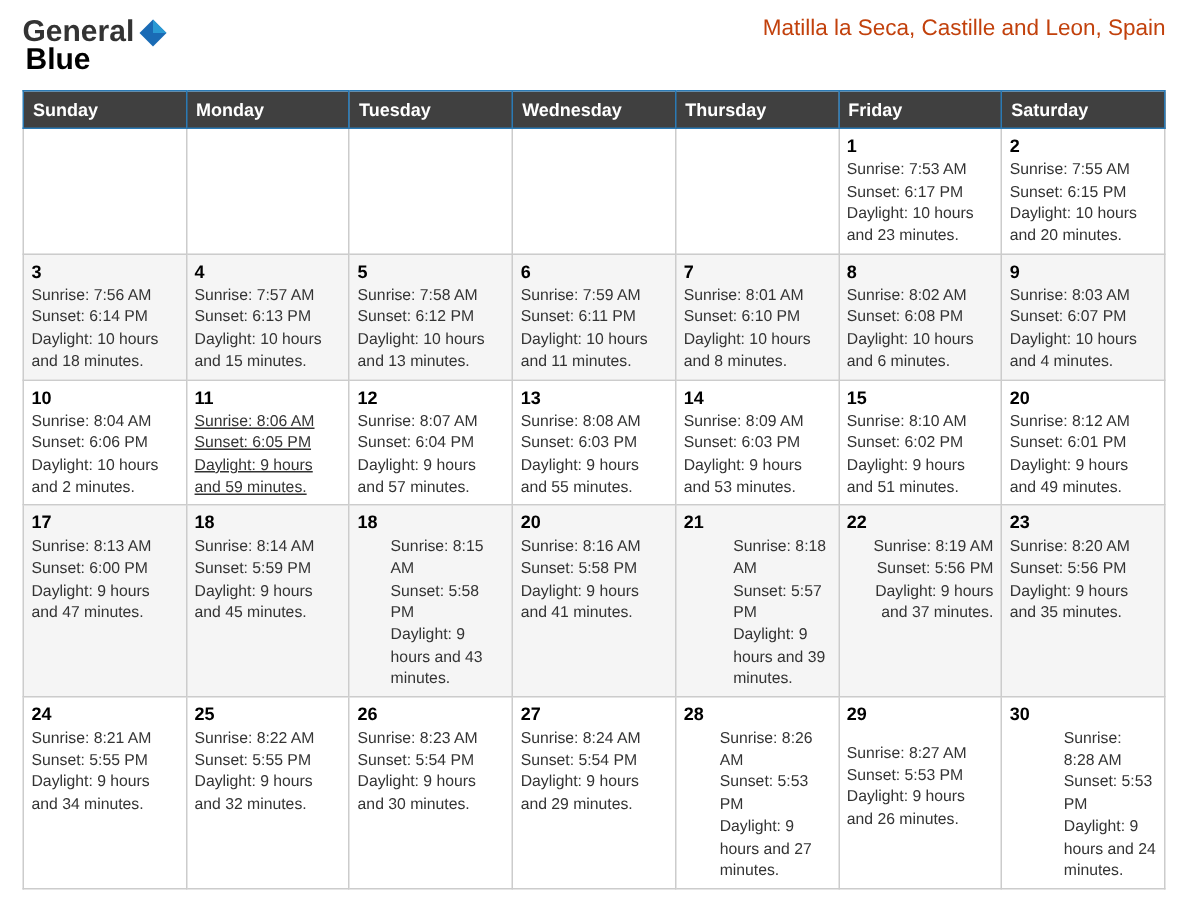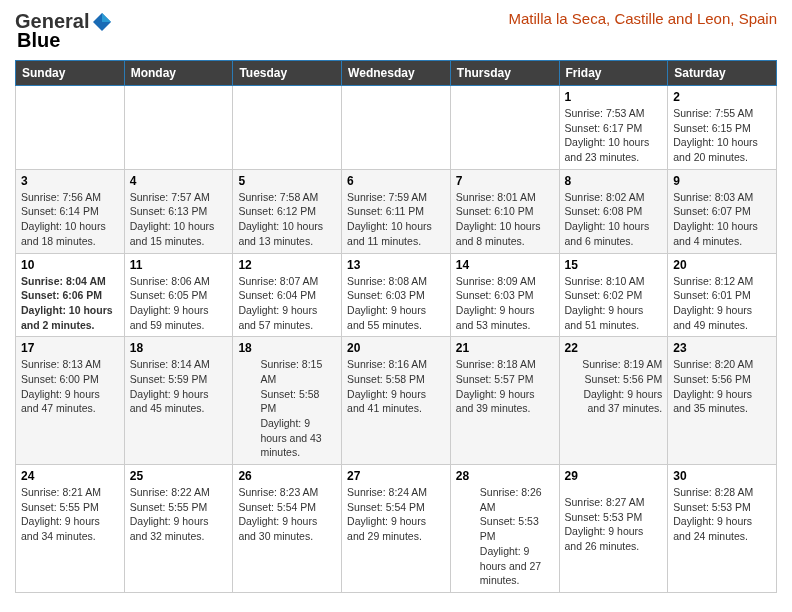--- a/index.html
+++ b/index.html
@@ -164,27 +164,27 @@
         <td>
           <span class="day-number">9</span>
           <div class="day-info" style="white-space: pre-line;">Sunrise: 8:03 AM
 Sunset: 6:07 PM
 Daylight: 10 hours and 4 minutes.</div>
         </td>
       </tr>
       <tr>
         <td>
           <span class="day-number">10</span>
-          <div class="day-info" style="white-space: pre-line; font-weight: bold;">Sunrise: 8:04 AM
+          <div class="day-info" style="white-space: pre-line;">Sunrise: 8:04 AM
 Sunset: 6:06 PM
 Daylight: 10 hours and 2 minutes.</div>
         </td>
         <td>
           <span class="day-number">11</span>
-          <div class="day-info" style="white-space: pre-line;">Sunrise: 8:06 AM
+          <div class="day-info" style="white-space: pre-line; text-decoration: underline;">Sunrise: 8:06 AM
 Sunset: 6:05 PM
 Daylight: 9 hours and 59 minutes.</div>
         </td>
         <td>
           <span class="day-number">12</span>
           <div class="day-info" style="white-space: pre-line;">Sunrise: 8:07 AM
 Sunset: 6:04 PM
 Daylight: 9 hours and 57 minutes.</div>
         </td>
         <td>
@@ -232,21 +232,21 @@
 Daylight: 9 hours and 43 minutes.</div>
         </td>
         <td>
           <span class="day-number">20</span>
           <div class="day-info" style="white-space: pre-line;">Sunrise: 8:16 AM
 Sunset: 5:58 PM
 Daylight: 9 hours and 41 minutes.</div>
         </td>
         <td>
           <span class="day-number">21</span>
-          <div class="day-info" style="white-space: pre-line;">Sunrise: 8:18 AM
+          <div class="day-info" style="white-space: pre-line; margin-left: 33px;">Sunrise: 8:18 AM
 Sunset: 5:57 PM
 Daylight: 9 hours and 39 minutes.</div>
         </td>
         <td>
           <span class="day-number">22</span>
           <div class="day-info" style="white-space: pre-line; text-align: right;">Sunrise: 8:19 AM
 Sunset: 5:56 PM
 Daylight: 9 hours and 37 minutes.</div>
         </td>
         <td>
@@ -288,19 +288,19 @@
 Daylight: 9 hours and 27 minutes.</div>
         </td>
         <td>
           <span class="day-number">29</span>
           <div class="day-info" style="white-space: pre-line; margin-top: 12px;">Sunrise: 8:27 AM
 Sunset: 5:53 PM
 Daylight: 9 hours and 26 minutes.</div>
         </td>
         <td>
           <span class="day-number">30</span>
-          <div class="day-info" style="white-space: pre-line;">Sunrise: 8:28 AM
+          <div class="day-info" style="white-space: pre-line; margin-left: 36px;">Sunrise: 8:28 AM
 Sunset: 5:53 PM
 Daylight: 9 hours and 24 minutes.</div>
         </td>
       </tr>
     </tbody>
 </table>
 
 </body></html>

